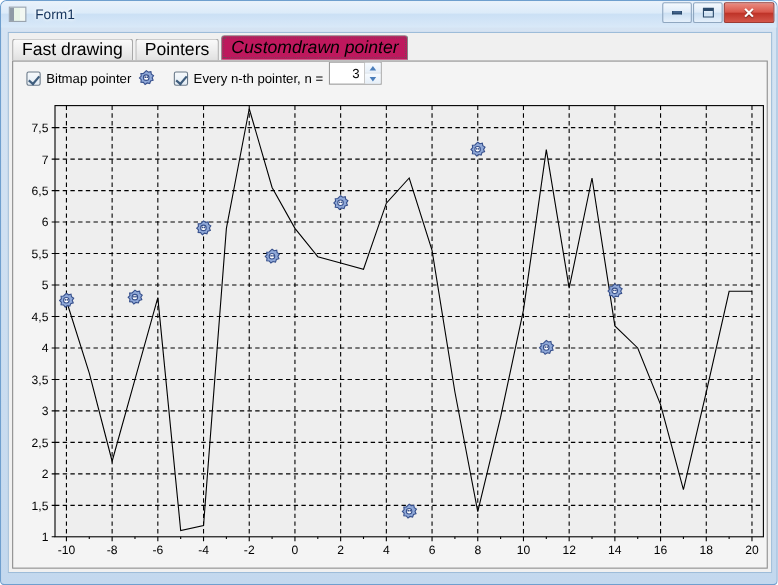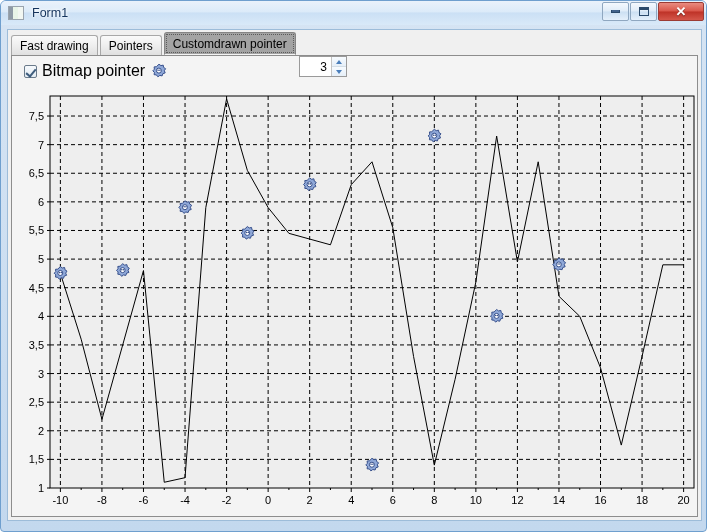--- a/index.html
+++ b/index.html
@@ -52,49 +52,49 @@
   #client {
     position: absolute; left: 6px; top: 28px; width: 695px; height: 492px;
     background: #f0f0f0;
     border: 1px solid #9dbcd9;
   }
   
   #tabstrip { position: absolute; left: 3px; top: 3px; height: 22px; display: flex; align-items: flex-end; }
   .tab {
     height: 20px; padding: 4px 8px; margin-right: 2px;
     display: flex; align-items: center;
-    font-size: 12px; color: #000;
+    font-size: 16px; color: #000;
     background: linear-gradient(to bottom, #fafafa 0%, #ededed 55%, #e0e0e0 100%);
     border: 1px solid #a8a8a8; border-bottom: none;
     border-radius: 3px 3px 0 0;
   }
   .tab.selected {
-    height: 23px; background: #a3a3a3;
+    height: 23px; background: #be185d;
     border: 1px solid #848484; border-bottom: 1px solid #f4f4f4;
-    outline: 1px dotted #5a5a5a; outline-offset: -3px;
+    outline: 1px dotted #5a5a5a; outline-offset: -3px; font-style: italic;
   }
   #tabpage {
     position: absolute; left: 3px; top: 25px; width: 687px; height: 462px;
     background: #f4f4f4; border: 1px solid #8d8d8d;
   }
   
   #options { position: absolute; left: 0; top: 0; width: 687px; height: 32px; }
   .opt { position: absolute; display: flex; align-items: center; height: 20px; }
   .cbx {
     width: 13px; height: 13px; margin-right: 5px;
     border: 1px solid #6a7a8a; border-radius: 2px;
     background: linear-gradient(to bottom, #f6f9fc 0%, #e3ecf4 100%);
     position: relative; flex: none;
   }
   .cbx::after {
     content: ""; position: absolute; left: 3px; top: 1px;
     width: 4px; height: 8px; border: solid #3f5d7d;
     border-width: 0 2px 2px 0; transform: rotate(40deg);
   }
-  .opt-label { font-size: 16px; color: #000; white-space: nowrap; }
+  .opt-label { font-size: 12px; color: #000; white-space: nowrap; }
   .staricon { width: 16px; height: 16px; margin-left: 6px; flex: none; }
   #spin {
     position: absolute; left: 287px; top: 0;
     width: 48px; height: 21px;
     border: 1px solid #9a9a9a; background: #fff;
     display: flex; align-items: center;
   }
   #spin-value {
     flex: 1; text-align: right; padding-right: 4px;
     font-size: 12px; color: #000;
@@ -156,20 +156,24 @@
           <span class="cbx"></span>
           <span class="opt-label">Bitmap pointer</span>
           <svg class="staricon" viewBox="0 0 16 16">
             <path d="M8 1.2 L9.9 2.6 L12.2 2.1 L12.6 4.4 L14.6 5.7 L13.3 7.7 L14.2 9.9 L11.9 10.6 L11.1 12.9 L8.8 12.4 L6.9 13.8 L5.4 11.9 L3.1 11.7 L3.4 9.4 L1.8 7.8 L3.4 6.2 L3.1 3.9 L5.4 3.7 Z" fill="#8fa8d8" stroke="#37508c" stroke-width="1"></path>
             <circle cx="7.9" cy="7.6" r="2.5" fill="#ffffff" stroke="#37508c" stroke-width="1"></circle>
             <circle cx="7.1" cy="7.2" r="0.8" fill="#37508c"></circle>
             <circle cx="8.9" cy="7.2" r="0.8" fill="#37508c"></circle>
           </svg>
         </div>
 
+        <div class="opt" style="left:146px; top:5px;">
+          <span class="cbx"></span>
+          <span class="opt-label">Every n-th pointer, n =</span>
+        </div>
 
         <div id="spin">
           <span id="spin-value">3</span>
           <span id="spin-btns">
             <span class="spin-b">
                 <i class="arr-up"></i>
               </span>
             <span class="spin-b">
                 <i class="arr-dn"></i>
               </span>

